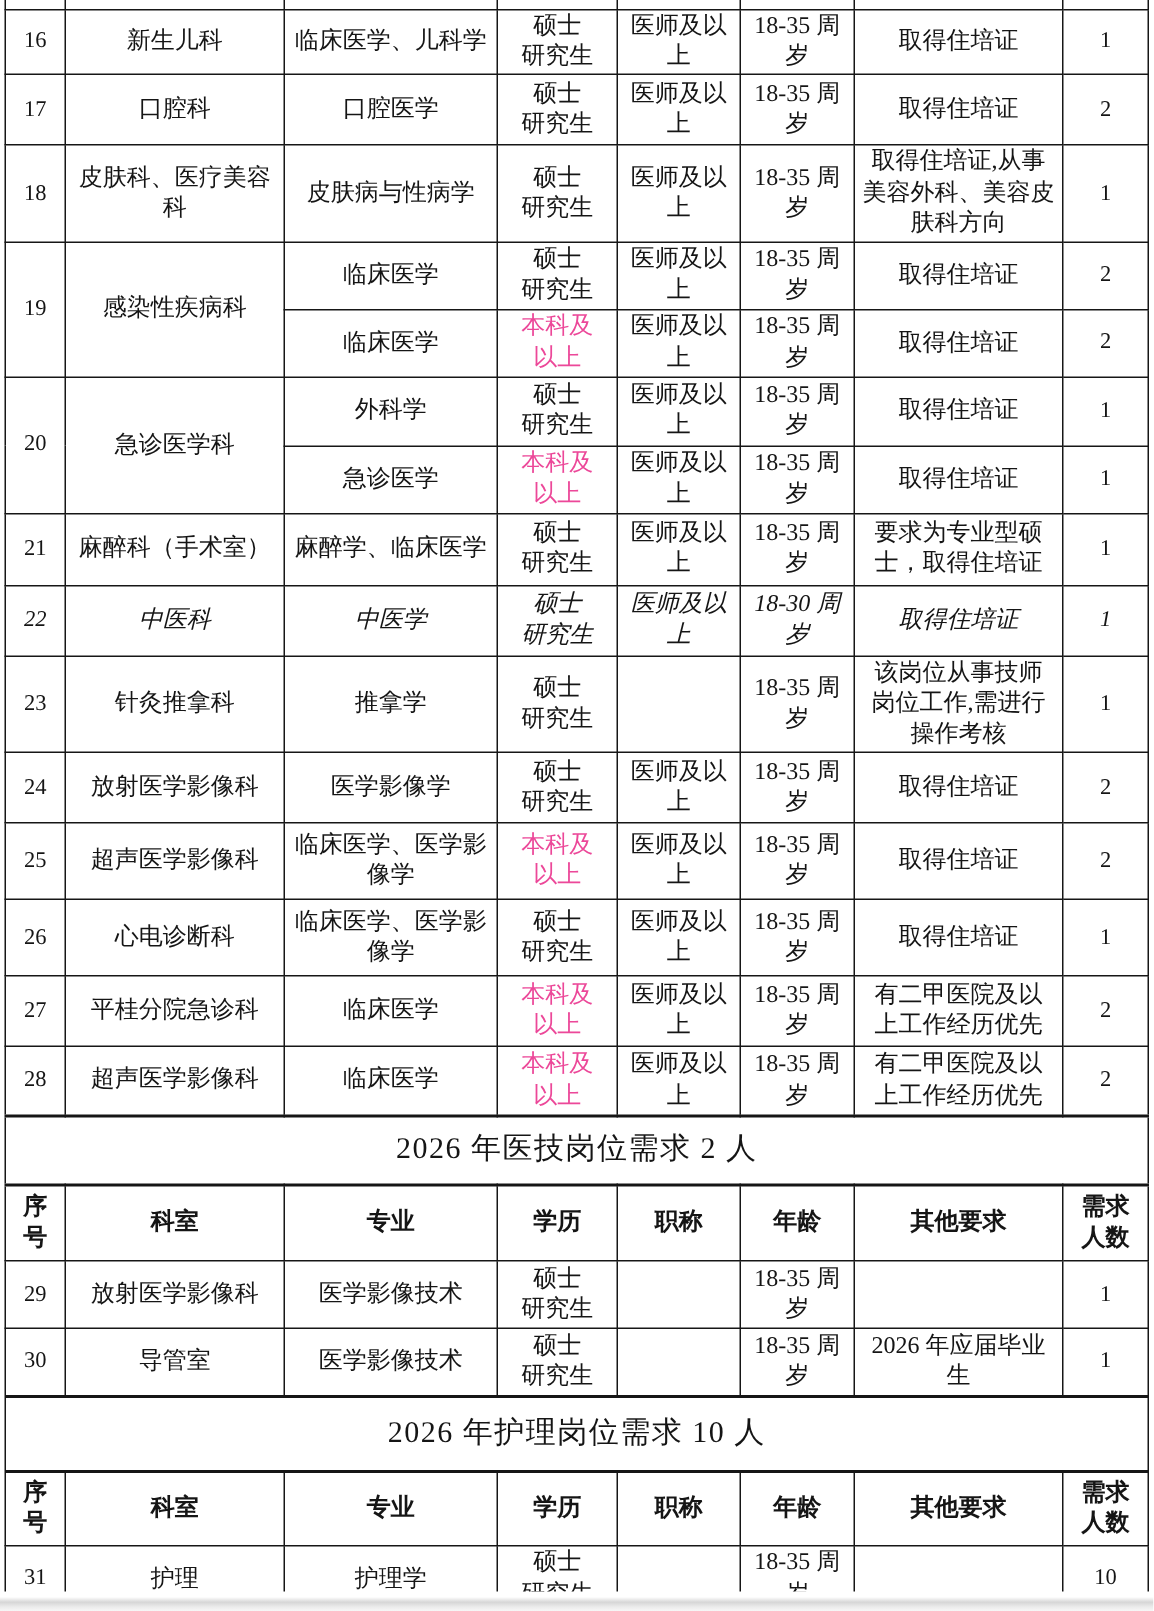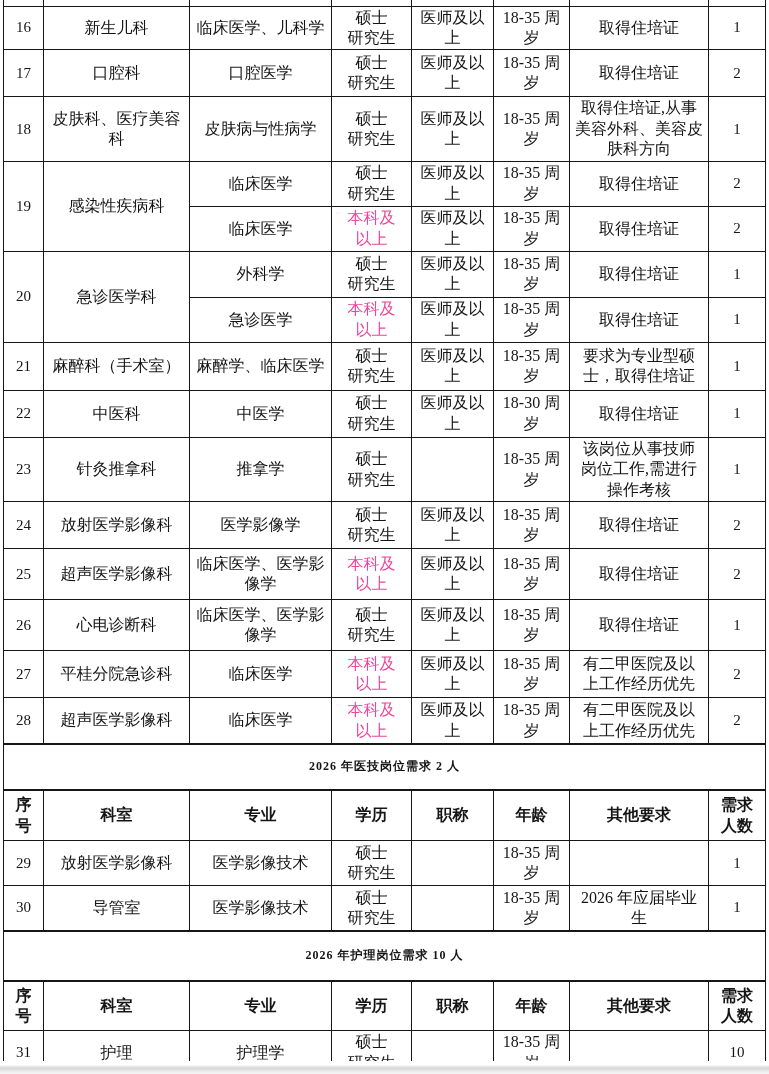--- a/index.html
+++ b/index.html
@@ -20,22 +20,22 @@
     padding: 1px 3px;
     font-size: 16px;
     line-height: 1.28;
     white-space: pre-line;
     word-break: break-all;
     overflow: hidden;
   }
   th { font-weight: bold; }
   tr.stub td { border-top: none; }
   tr.section-title td {
-    font-weight: bold;
-    font-size: 12px;
+    font-weight: normal;
+    font-size: 20px;
     letter-spacing: 1px;
     border-top-width: 2px;
     border-bottom-width: 2px;
   }
   td.red { color: #ec4899; }
   td.num { font-size: 15px; }
   .bottom-strip {
     position: absolute; left: 0; right: 0; bottom: 0; height: 13px;
     background: linear-gradient(#ffffff 0%, #ffffff 28%, #d6d6d6 55%, #ececec 80%, #f7f7f7 100%);
   }
@@ -163,21 +163,21 @@
           <td>硕士
 研究生</td>
           <td>医师及以
 上</td>
           <td>18-35 周
 岁</td>
           <td>要求为专业型硕
 士，取得住培证</td>
           <td class="num">1</td>
         </tr>
-        <tr style="height: 47px;">
+        <tr style="height: 47px; font-style: italic;">
           <td class="num">22</td>
           <td>中医科</td>
           <td>中医学</td>
           <td>硕士
 研究生</td>
           <td>医师及以
 上</td>
           <td>18-30 周
 岁</td>
           <td>取得住培证</td>

